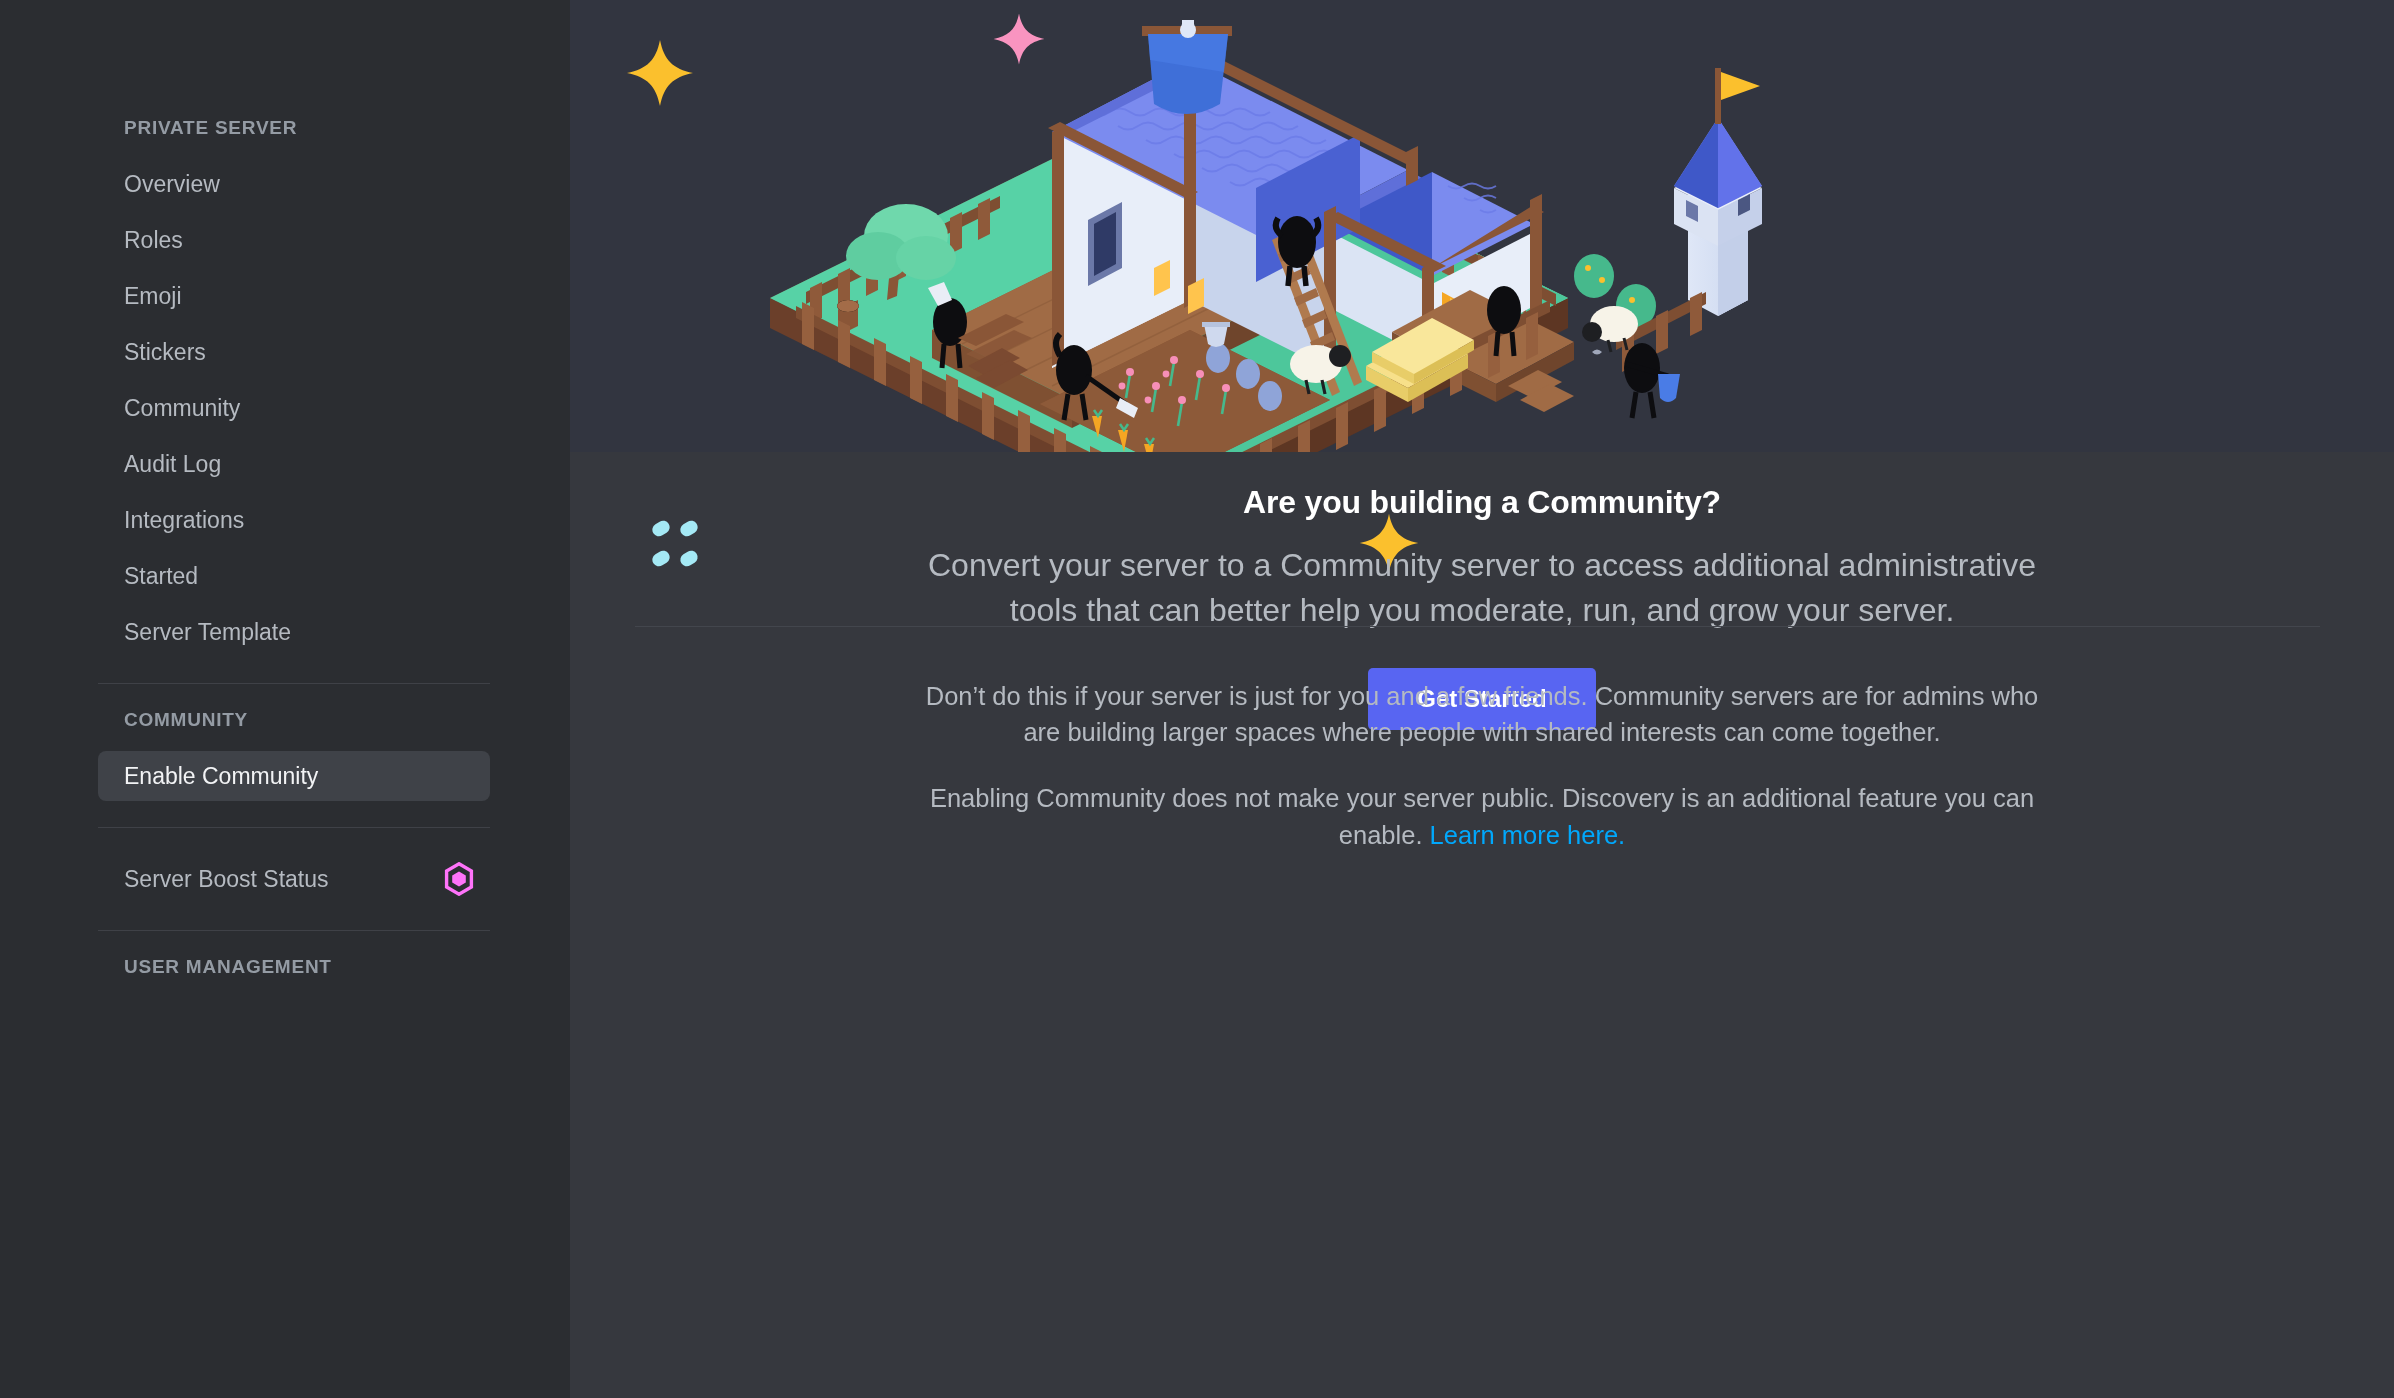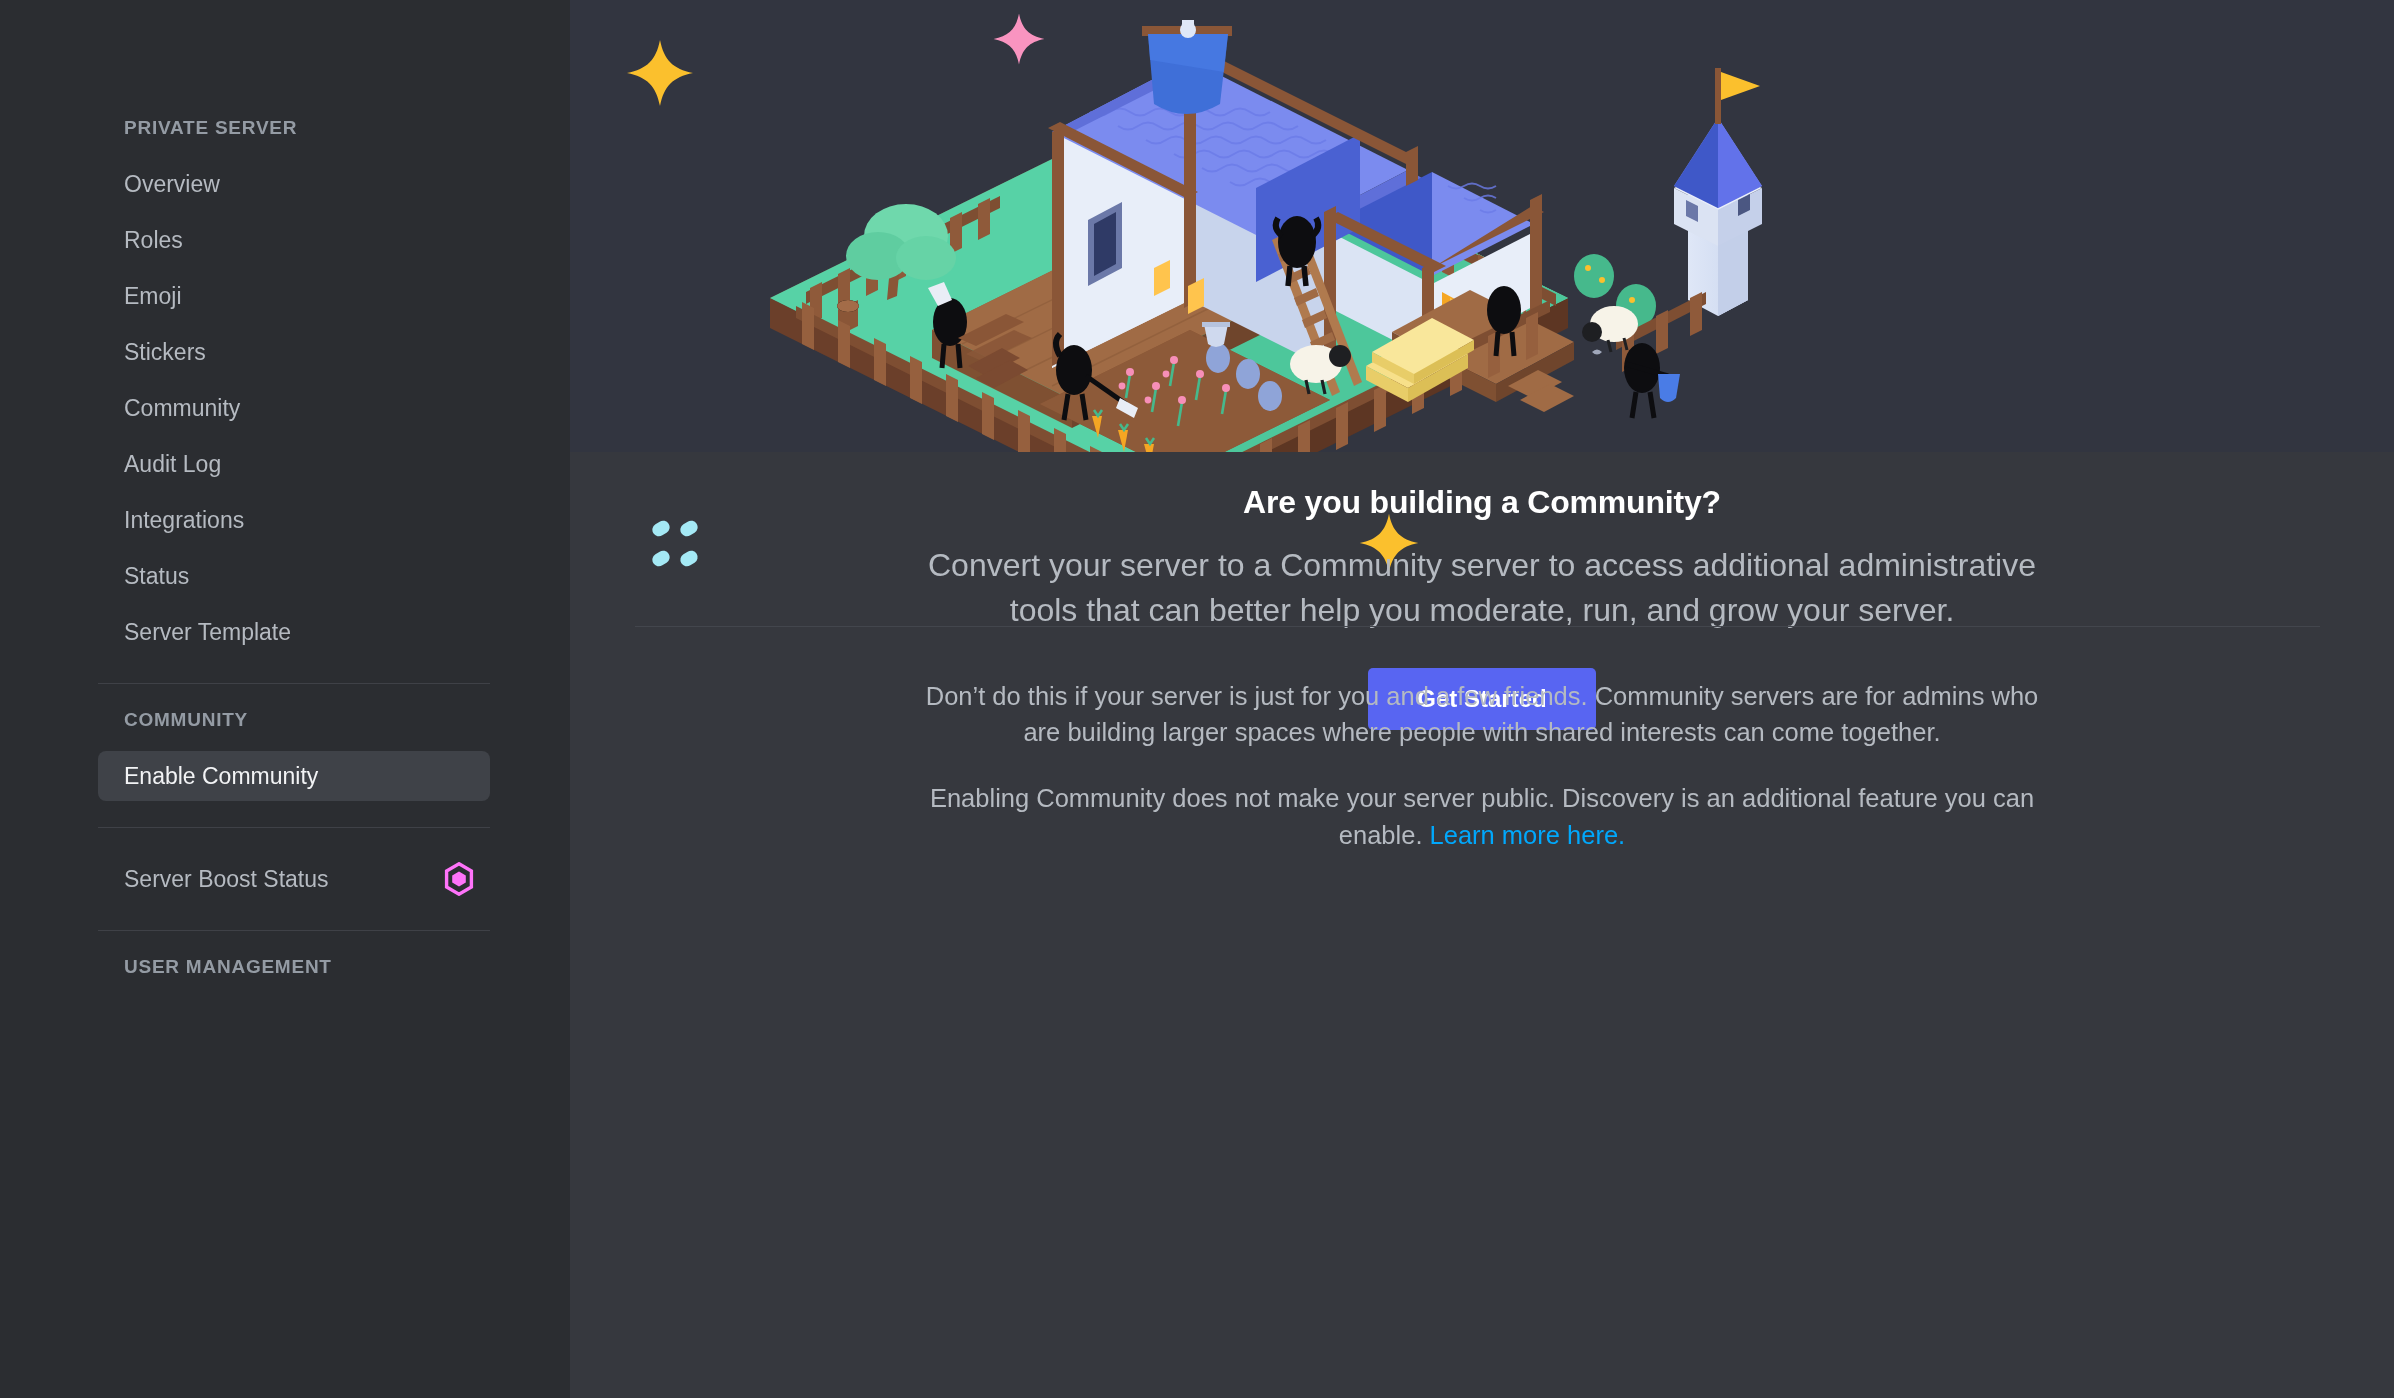--- a/index.html
+++ b/index.html
@@ -150,21 +150,21 @@
       <div class="nav-item">
         <span class="label">Community</span>
       </div>
       <div class="nav-item">
         <span class="label">Audit Log</span>
       </div>
       <div class="nav-item">
         <span class="label">Integrations</span>
       </div>
       <div class="nav-item">
-        <span class="label">Status</span>
+        <span class="label">Started</span>
       </div>
       <div class="nav-item">
         <span class="label">Server Template</span>
       </div>
 
       <div class="nav-sep"></div>
 
       <div class="section-header">COMMUNITY</div>
 
       <div class="nav-item active">

